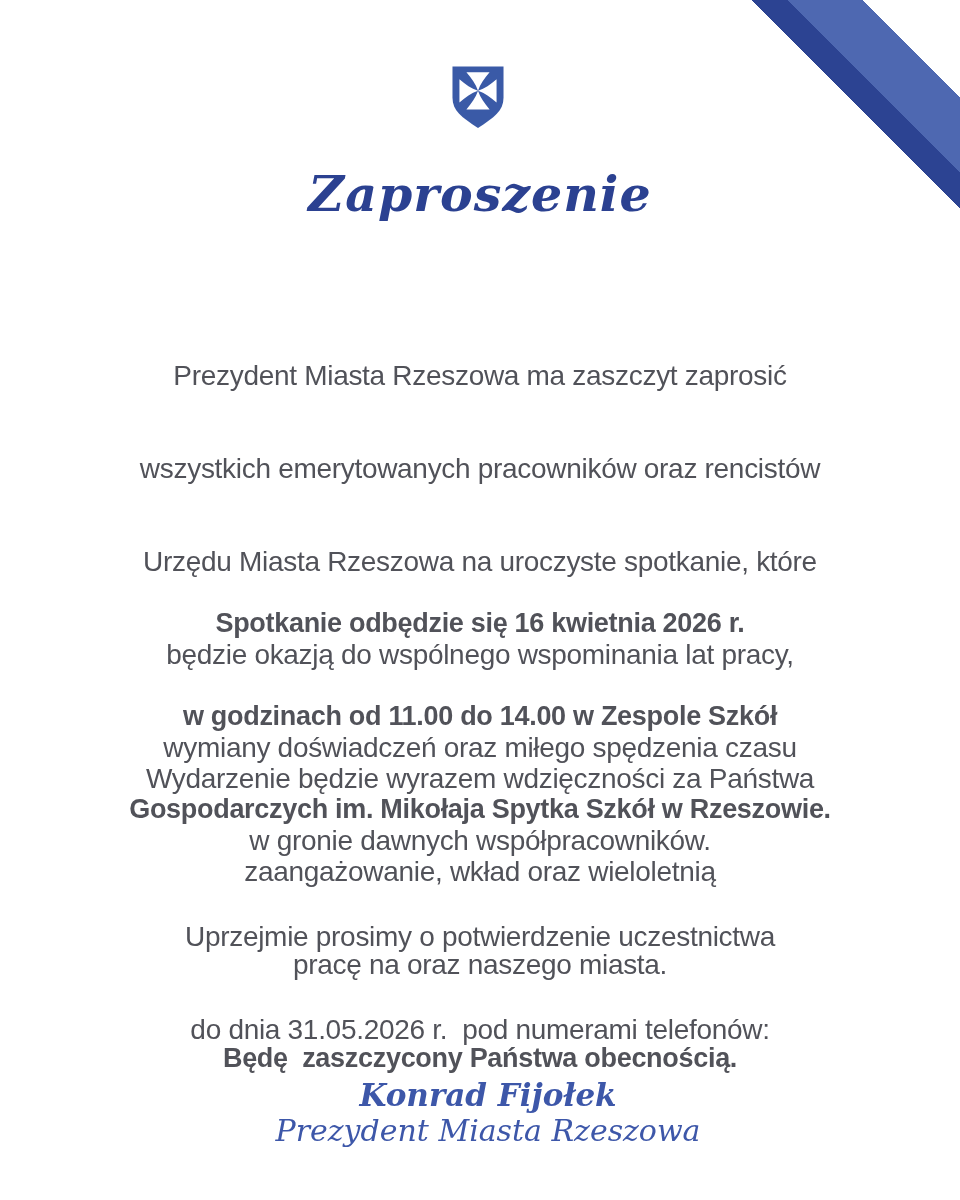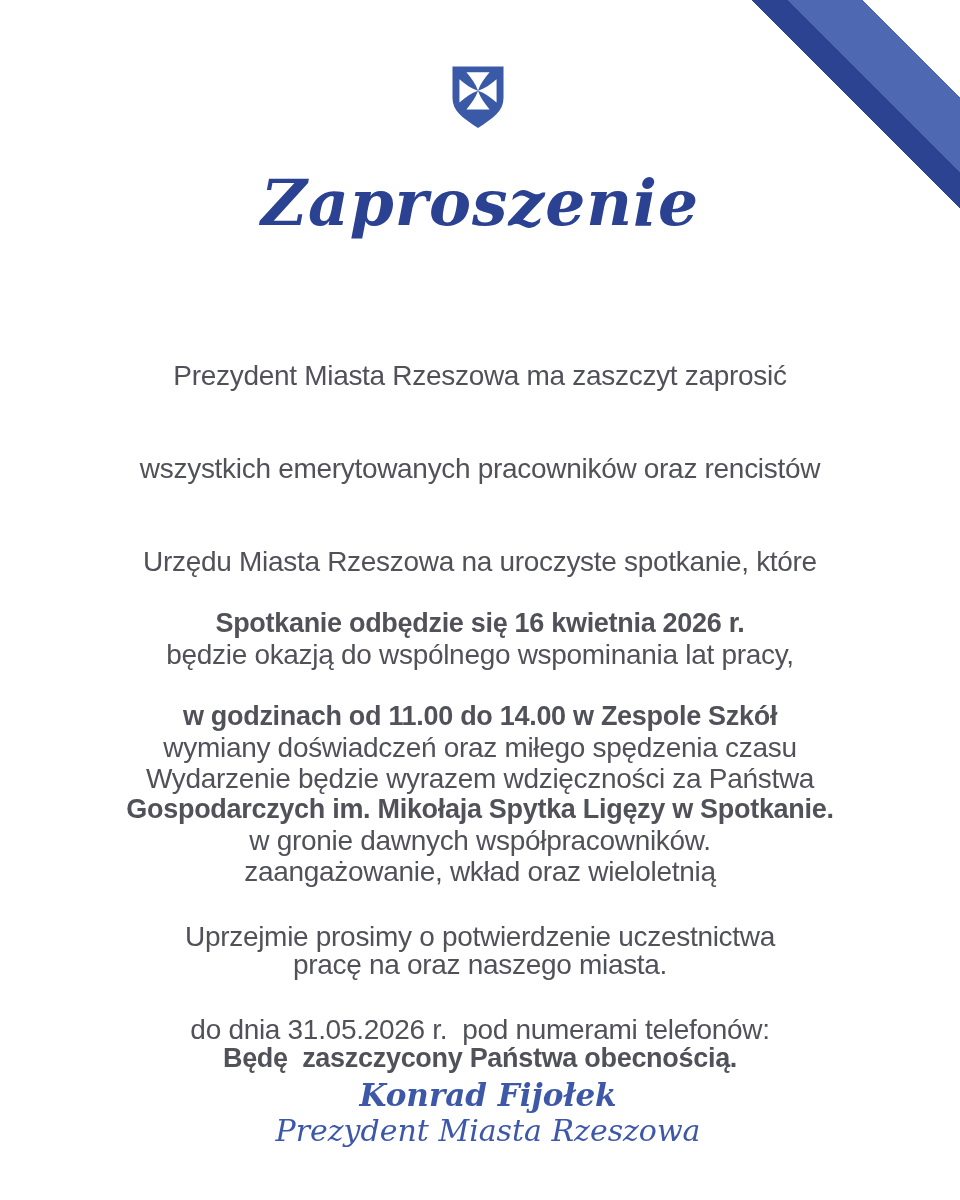--- a/index.html
+++ b/index.html
@@ -27,21 +27,21 @@
   }
   .crest{
     position:absolute;top:64px;left:449px;
     width:58px;height:67px;
   }
   .title{
     position:absolute;top:163px;left:0;width:100%;
     text-align:center;
     font-family:"DejaVu Serif",serif;
     font-style:italic;font-weight:bold;
-    font-size:63px;line-height:1.3;
+    font-size:49px;line-height:1.3;
     letter-spacing:1px;
     color:var(--title-blue,#2b4191);
   }
   .para{
     position:absolute;left:0;width:100%;
     text-align:center;
     color:var(--body-gray,#515259);
     font-size:28px;line-height:31px;
     letter-spacing:-0.3px;
     white-space:pre-wrap;
@@ -88,21 +88,21 @@
     <div>wszystkich emerytowanych pracowników oraz rencistów</div>
     <div>Urzędu Miasta Rzeszowa na uroczyste spotkanie, które</div>
     <div>będzie okazją do wspólnego wspominania lat pracy,</div>
     <div>wymiany doświadczeń oraz miłego spędzenia czasu</div>
     <div>w gronie dawnych współpracowników.</div>
   </div>
 
   <div class="para bold p-details">
     <div>Spotkanie odbędzie się 16 kwietnia 2026 r.</div>
     <div>w godzinach od 11.00 do 14.00 w Zespole Szkół</div>
-    <div>Gospodarczych im. Mikołaja Spytka Ligęzy w Spotkanie.</div>
+    <div>Gospodarczych im. Mikołaja Spytka Szkół w Rzeszowie.</div>
   </div>
 
   <div class="para p-gratitude">
     <div>Wydarzenie będzie wyrazem wdzięczności za Państwa</div>
     <div>zaangażowanie, wkład oraz wieloletnią</div>
     <div>pracę na oraz naszego miasta.</div>
   </div>
 
   <div class="para p-rsvp">
     <div>Uprzejmie prosimy o potwierdzenie uczestnictwa</div>

